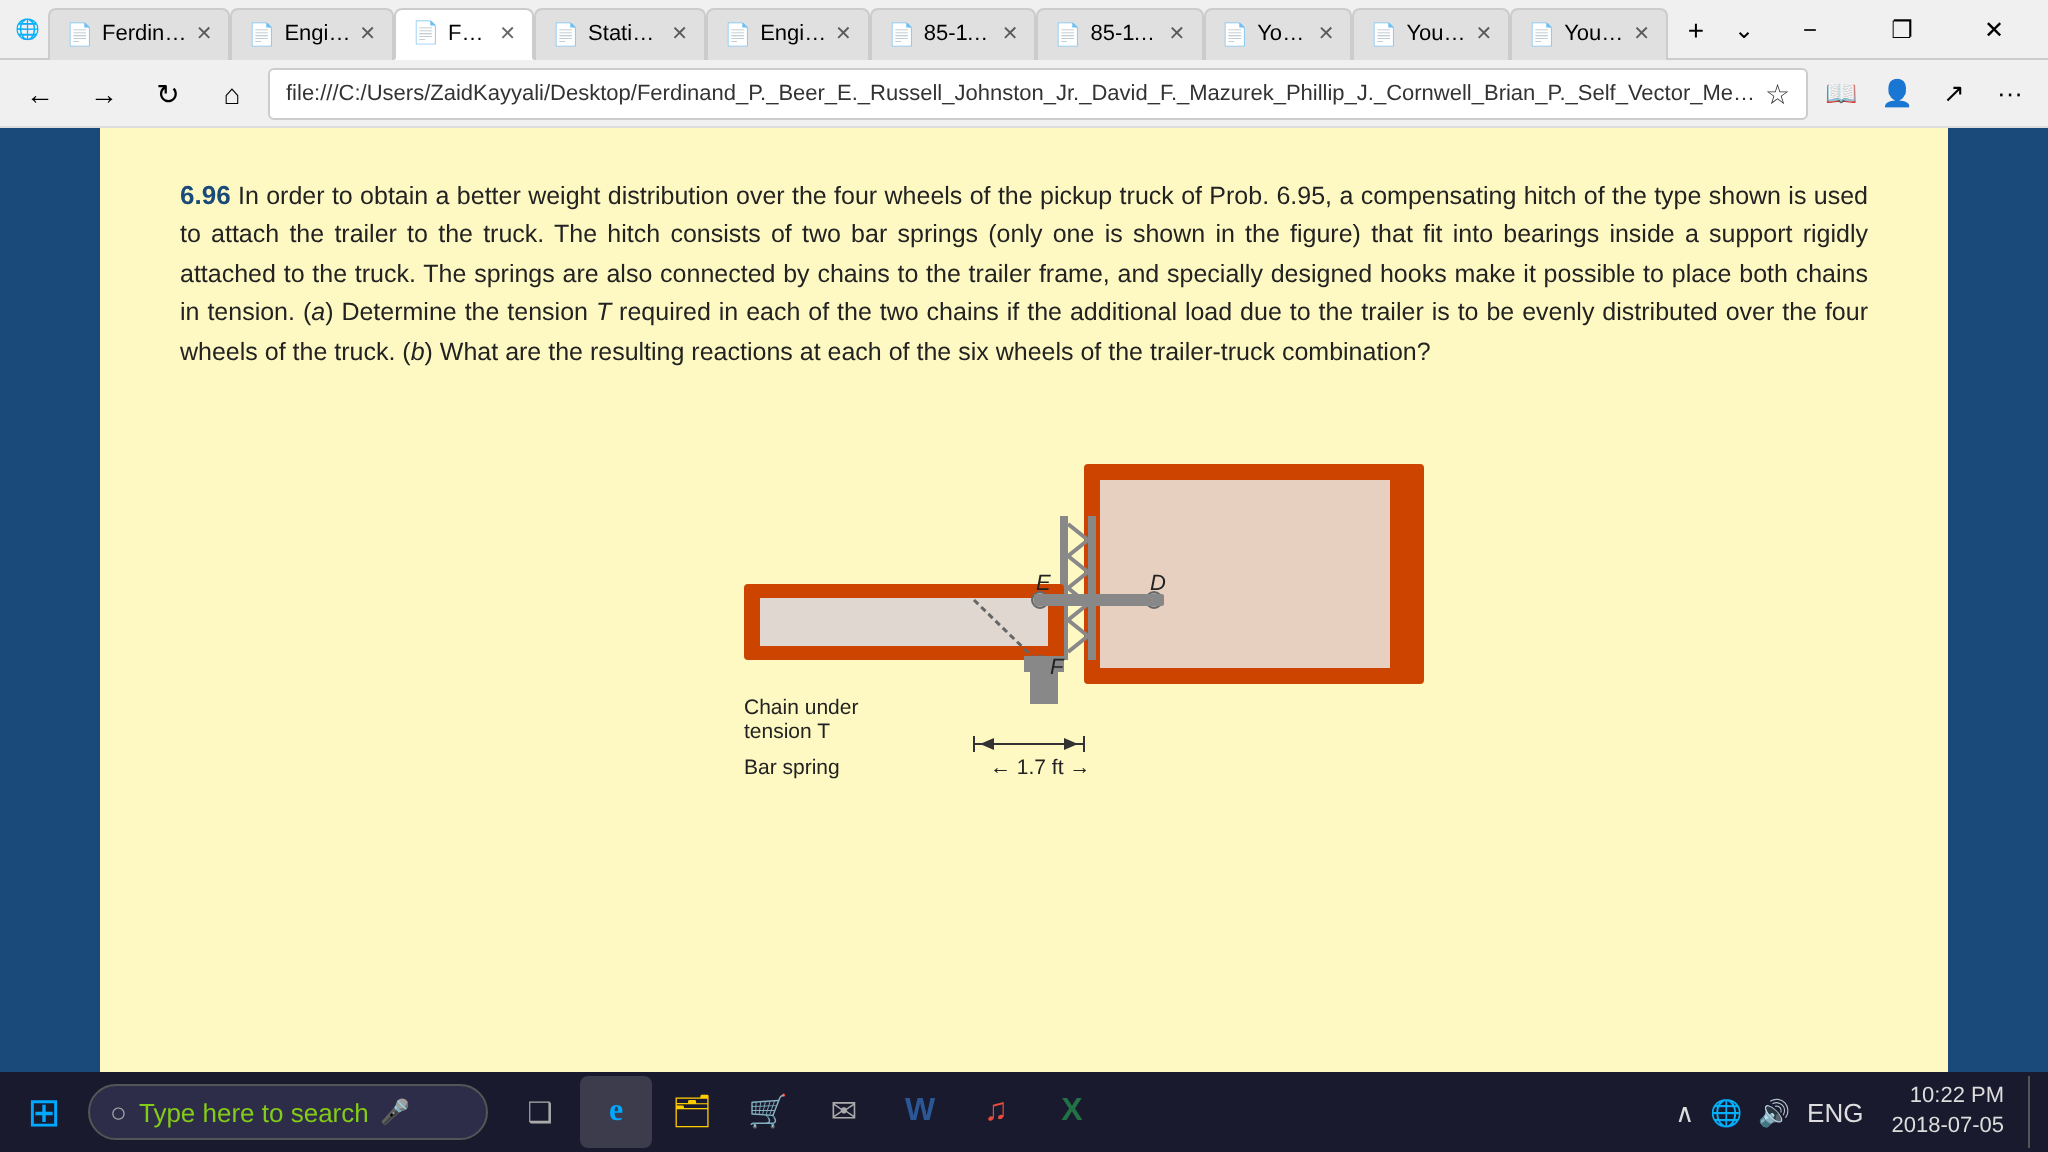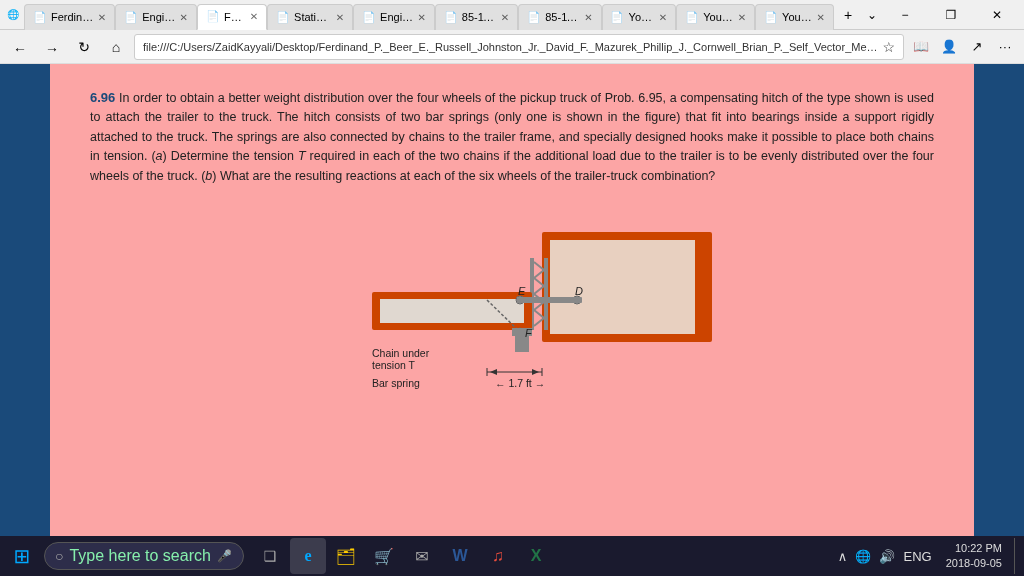--- a/index.html
+++ b/index.html
@@ -137,21 +137,21 @@
     }
     .content-area {
       flex: 1;
       background: #e8e8e8;
       overflow: hidden;
       display: flex;
       flex-direction: column;
     }
     .page-content {
       flex: 1;
-      background: #fca5a5;
+      background: #fef9c3;
       padding: 24px 40px 10px 40px;
       overflow: hidden;
       position: relative;
     }
 
     .problem-number {
       color: #1a4a7a;
       font-weight: bold;
       font-size: 13px;
       display: inline;
@@ -206,21 +206,21 @@
       align-items: center;
       background: #2d2d4a;
       border: 1px solid #555;
       border-radius: 16px;
       height: 28px;
       padding: 0 10px;
       gap: 6px;
       min-width: 200px;
       cursor: text;
     }
-    .taskbar-search-text { color: #86efac; font-size: 16px; }
+    .taskbar-search-text { color: #84cc16; font-size: 13px; }
     .taskbar-search-mic { font-size: 12px; color: #aaa; }
     .taskbar-icons {
       display: flex;
       align-items: center;
       gap: 2px;
       margin-left: 4px;
     }
     .taskbar-icon {
       width: 36px; height: 36px;
       display: flex; align-items: center; justify-content: center;
@@ -439,17 +439,17 @@
   </div>
   <div class="taskbar-right">
     <div class="sys-tray">
       <span class="sys-icon">∧</span>
       <span class="sys-icon">🌐</span>
       <span class="sys-icon">🔊</span>
       <span class="sys-icon">ENG</span>
     </div>
     <div class="clock">
       <div>10:22 PM</div>
-      <div>2018-09-05</div>
+      <div>2018-07-05</div>
     </div>
     <div class="show-desktop"></div>
   </div>
 </div>
 
 </body></html>

